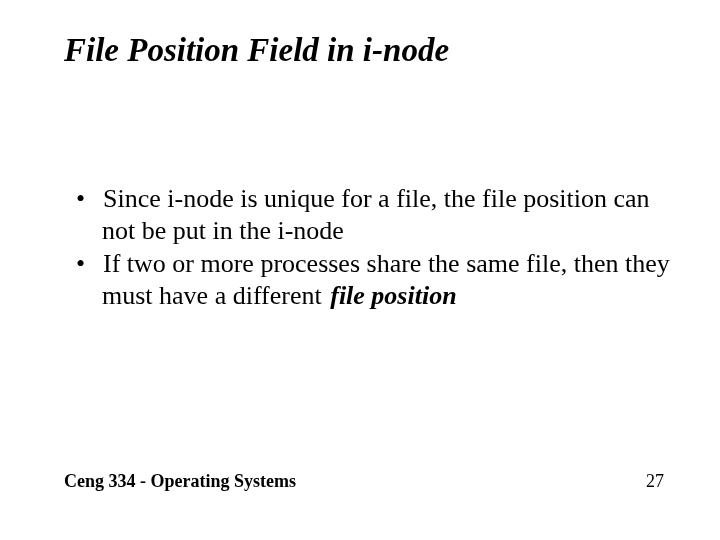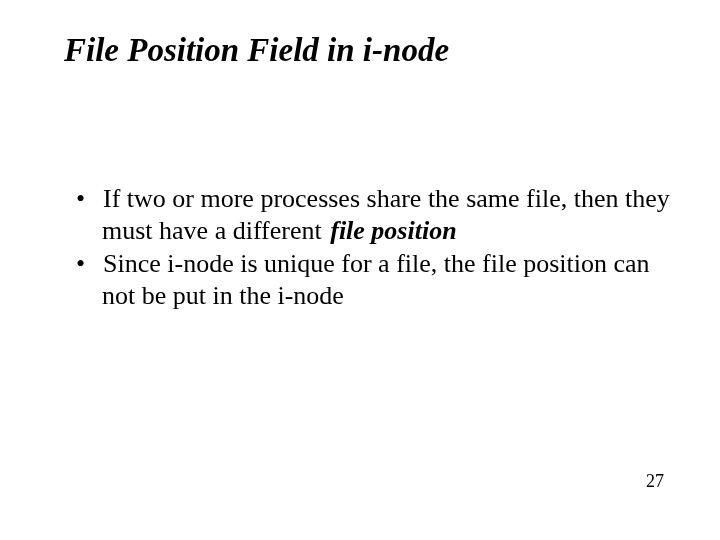--- a/index.html
+++ b/index.html
@@ -16,22 +16,23 @@
 </style>
 </head>
 <body>
 
 <div class="slide">
   <div class="title">File Position Field in i-node</div>
 
   <div class="content">
     <ul>
       <li>
-        <span>If two or more processes share the same file, then they must have a different </span><span class="emph">file position</span><span></span>
+        <span>Since i-node is unique for a file, the file position can not be put  in the i-node</span><span class="emph"></span><span></span>
       </li>
       <li>
-        <span>Since i-node is unique for a file, the file position can not be put  in the i-node</span><span class="emph"></span><span></span>
+        <span>If two or more processes share the same file, then they must have a different </span><span class="emph">file position</span><span></span>
       </li>
     </ul>
   </div>
 
+  <div class="footer">Ceng 334 - Operating Systems</div>
   <div class="pagenum">27</div>
 </div>
 
 </body></html>

